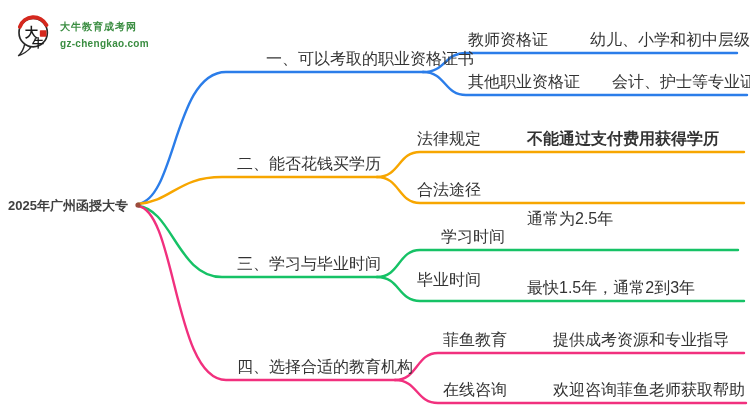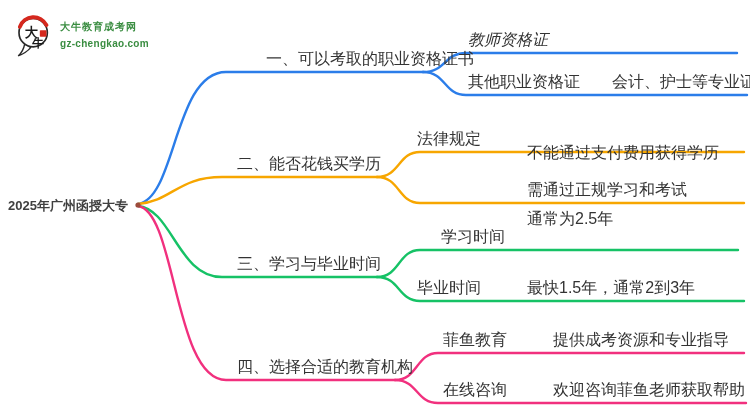--- a/index.html
+++ b/index.html
@@ -60,33 +60,34 @@
     </svg>
     <div class="logo-text">
       <div class="logo-title" style="color: rgb(58, 141, 65);">大牛教育成考网</div>
       <div class="logo-subtitle" style="color: rgb(58, 141, 65);">gz-chengkao.com</div>
     </div>
   </div>
 
   <div class="node root-label" style="left:8px;top:196px;">2025年广州函授大专</div>
 
   <div class="node parent-label" style="left:234px;top:49px;margin-left:32px;">一、可以考取的职业资格证书</div>
-  <div class="node child-label" style="left:468px;top:30px;font-style:italic;">教师资格证</div>
+  <div class="node child-label" style="left:468px;top:30px;">教师资格证</div>
+  <div class="node child-value" style="left:590px;top:30px;">幼儿、小学和初中层级</div>
   <div class="node child-label" style="left:468px;top:72px;">其他职业资格证</div>
   <div class="node child-value" style="left:612px;top:72px;">会计、护士等专业证书</div>
 
   <div class="node parent-label" style="left:237px;top:154px;">二、能否花钱买学历</div>
   <div class="node child-label" style="left:417px;top:129px;">法律规定</div>
-  <div class="node child-value" style="left:527px;top:143px;">不能通过支付费用获得学历</div>
-  <div class="node child-value" style="left:527px;top:180px;">需通过正规学习和考试</div>
+  <div class="node child-value" style="left:527px;top:129px;font-weight:bold;">不能通过支付费用获得学历</div>
+  <div class="node child-label" style="left:417px;top:180px;">合法途径</div>
 
   <div class="node parent-label" style="left:237px;top:254px;">三、学习与毕业时间</div>
   <div class="node child-label" style="left:441px;top:227px;">学习时间</div>
   <div class="node child-value" style="left:527px;top:209px;">通常为2.5年</div>
-  <div class="node child-label" style="left:417px;top:278px;">毕业时间</div>
+  <div class="node child-label" style="left:417px;top:270px;">毕业时间</div>
   <div class="node child-value" style="left:527px;top:278px;">最快1.5年，通常2到3年</div>
 
   <div class="node parent-label" style="left:237px;top:357px;">四、选择合适的教育机构</div>
   <div class="node child-label" style="left:443px;top:330px;">菲鱼教育</div>
   <div class="node child-value" style="left:553px;top:330px;">提供成考资源和专业指导</div>
   <div class="node child-label" style="left:443px;top:380px;">在线咨询</div>
   <div class="node child-value" style="left:553px;top:380px;">欢迎咨询菲鱼老师获取帮助</div>
 
 </div>
 

